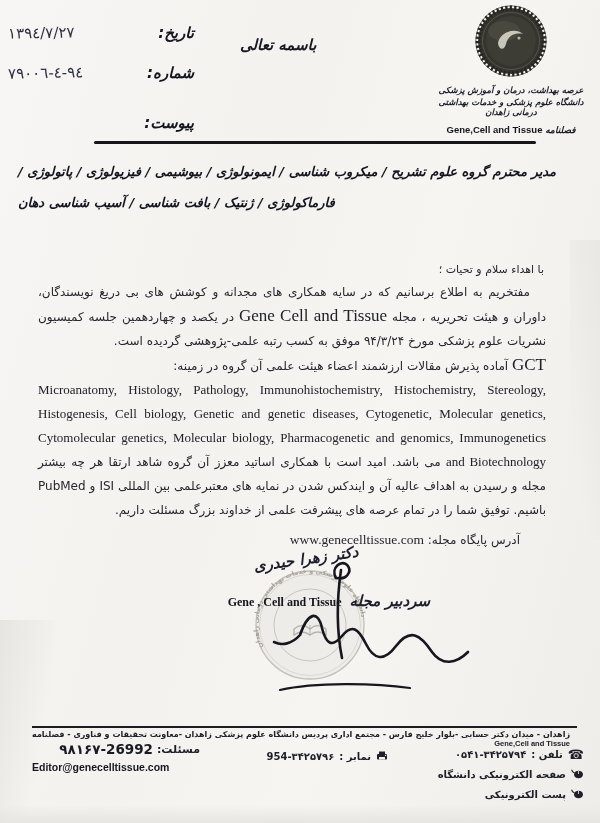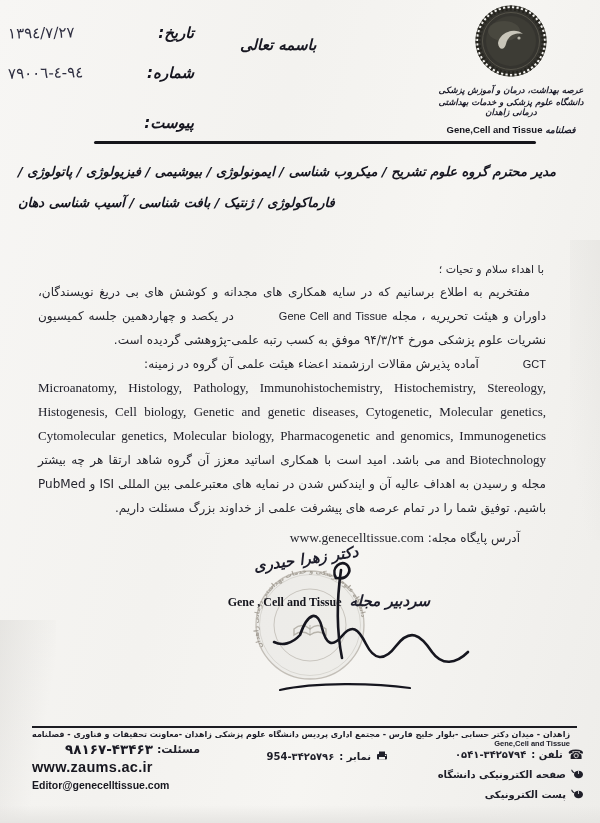--- a/index.html
+++ b/index.html
@@ -38,21 +38,21 @@
   
   .addressee{position:absolute;top:156px;left:18px;right:18px;text-align:left;direction:rtl;
              font-size:13px;font-weight:bold;font-style:italic;line-height:31px;color:#15151f;}
 
   .salutation{position:absolute;top:263px;right:56px;font-size:11px;direction:rtl;color:#26262e;}
 
   
   .body-flow{position:absolute;top:280px;left:38px;right:54px;}
   .body-flow p{margin:0;direction:rtl;text-align:justify;font-size:12px;line-height:24px;color:#26262e;}
   .p1{text-indent:16px;}
-  .lat{font-family:Liberation Sans, sans-serif;font-size:11px;color:#20202a;margin-left:40px;}
+  .lat{font-family:Liberation Serif, serif;font-size:17px;color:#20202a;}
   .en{font-family:"Liberation Serif",serif;font-size:13px;color:#20202a;}
   .psite{margin-top:6px !important;text-align:right !important;padding-right:26px;}
   .url{font-family:"Liberation Serif",serif;font-size:13.5px;unicode-bidi:embed;}
 
   
   .sig{position:absolute;left:170px;top:540px;width:340px;height:175px;}
   .stamp{position:absolute;left:80px;top:25px;}
   .sig-name{position:absolute;left:80px;top:10px;width:112px;text-align:center;direction:rtl;
             font-size:15px;font-weight:bold;font-style:italic;color:#1d1d2b;transform:rotate(-8deg);}
   .sig-title{position:absolute;left:22px;top:52px;width:238px;display:flex;direction:rtl;gap:8px;
@@ -204,20 +204,19 @@
         <circle cx="9.6" cy="4.4" r="0.7" fill="#f4f3f0"></circle>
       </svg>
       <span>نمابر :</span>
       <span class="num">954-۳۴۲۵۷۹۶</span>
     </div>
   </div>
 
   <div class="fleft">
     <div class="postal">
       <span class="plabel">مسئلت:</span>
-      <span class="pnum">۹۸۱۶۷-۴۳۴۶۳</span>
-    </div>
-    <div class="zaums" dir="ltr">www.zaums.ac.ir</div>
+      <span class="pnum">۹۸۱۶۷-26992</span>
+    </div>
     <div class="editor" dir="ltr">Editor@genecelltissue.com</div>
   </div>
 
   <div class="shade-bottom"></div>
 </div>
 
 </body></html>

